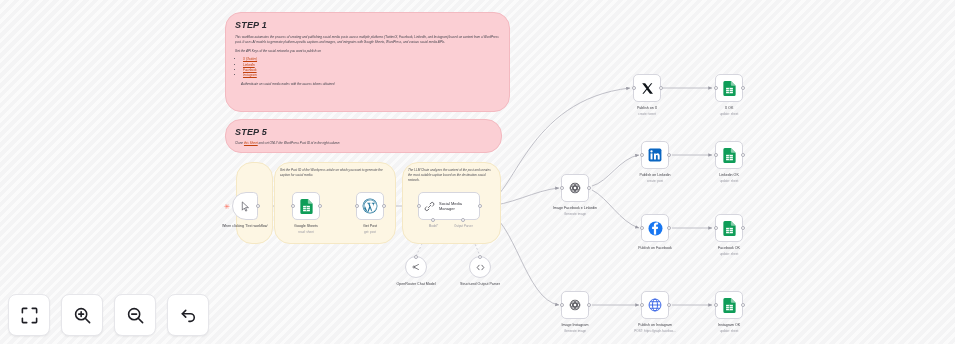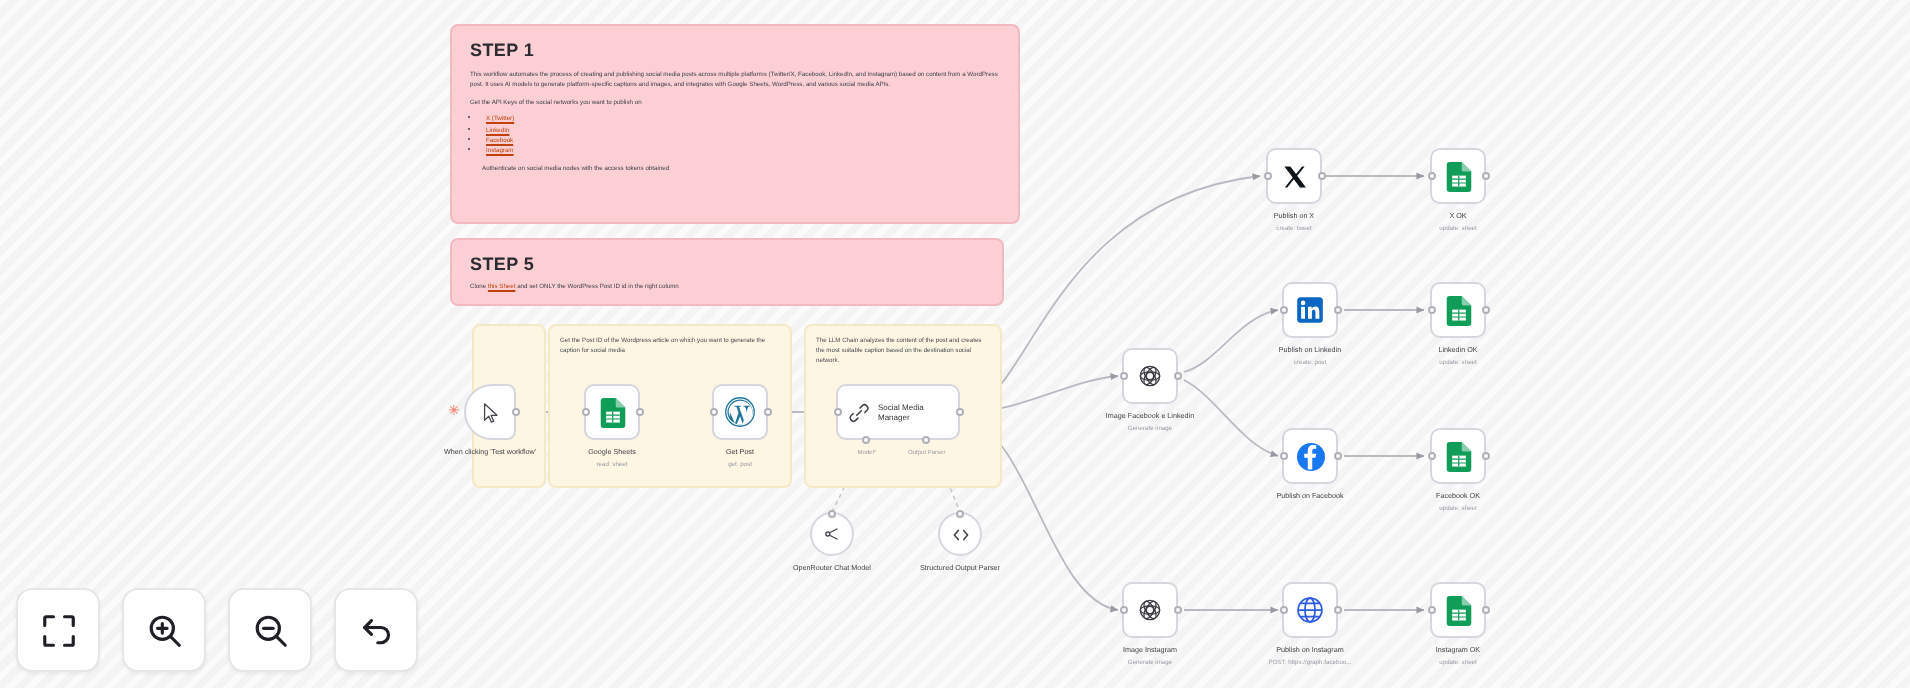--- a/index.html
+++ b/index.html
@@ -23,21 +23,22 @@
       rgba(255,255,255,0.62) 3px,
       rgba(0,0,0,0)        3px,
       rgba(0,0,0,0)        7px
     );
     overflow: hidden;
   }
 
   
   .sticky {
     position: absolute;
-    border-radius: 4px;
+    border-radius: 16px;
+    font-style: italic;
   }
   .sticky-pink {
     background: #fbcfd4;
     border: 1px solid #f3b9c0;
     color: #3c3c42;
   }
   .sticky-yellow {
     background: #fdf6e3;
     border: 1px solid #f5e8c4;
   }

